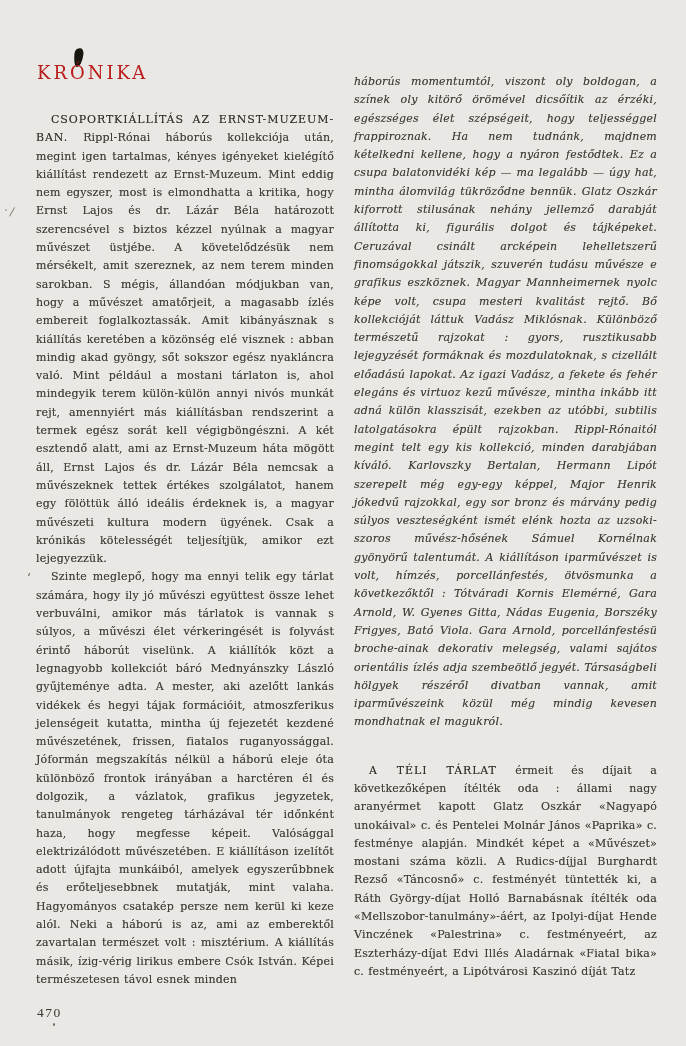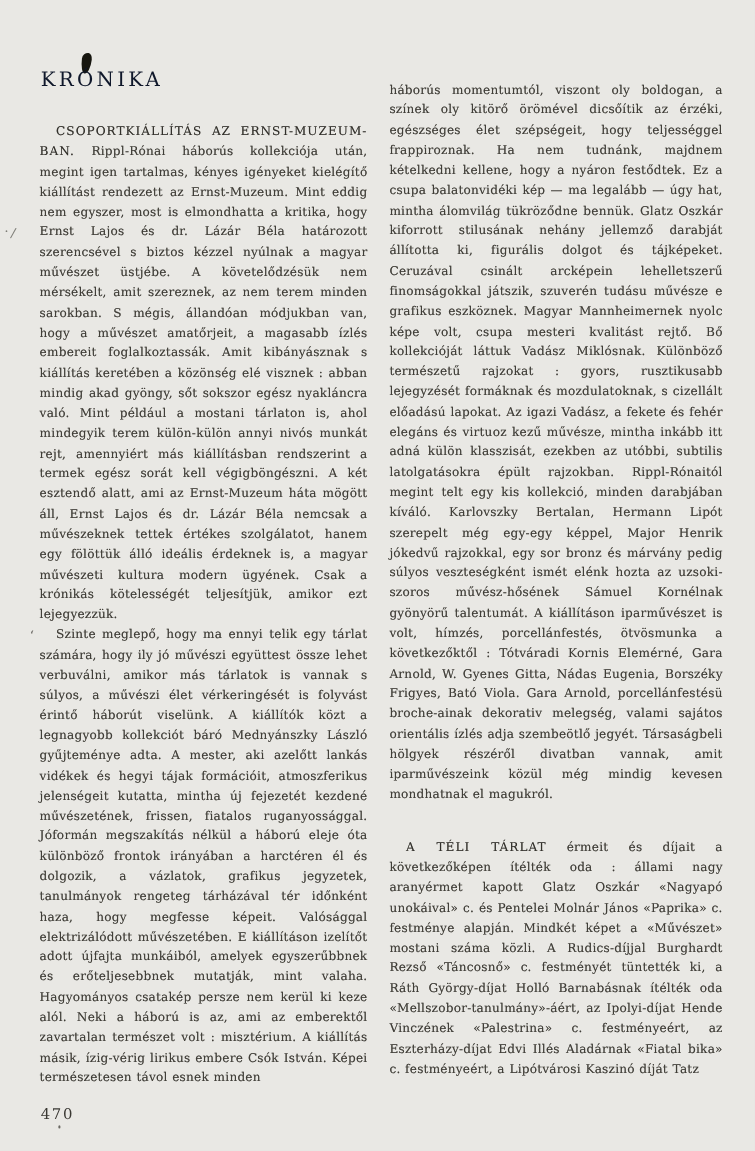--- a/index.html
+++ b/index.html
@@ -15,52 +15,53 @@
     color: #3e3c36;
   }
 
   .title {
     position: absolute;
     left: 37px; top: 62px;
     margin: 0;
     font-size: 18px;
     font-weight: normal;
     letter-spacing: 3px;
-    color: #0f172a;
+    color: #b91c1c;
   }
 
   .col {
     position: absolute;
     width: 298px;
     text-align: justify;
     font-size: 11px;
     line-height: 18.3px;
     letter-spacing: 0.2px;
     word-spacing: 0.5px;
     color: #403e38;
     text-shadow: 0 0 0.4px rgba(62,60,54,0.55);
   }
   .col-left  { left: 36px;  top: 111px;  }
   .col-right { left: 354px; top: 73px; width: 303px; }
 
   .col p { margin: 0; text-indent: 15px; }
-  .col p.no-indent { text-indent: 0; }
+  .col p.no-indent { text-indent: 0; font-style: italic; }
   .col p.gap-before { margin-top: 30px; }
 
   .lead {
     letter-spacing: 0.9px;
     color: #33312c;
   }
 
   .page-number {
     position: absolute;
     left: 37px; top: 1005px;
     font-size: 13.5px;
     letter-spacing: 1.5px;
     color: #3a3833;
+    font-family: Liberation Serif, serif;
   }
 
   
   .ink-blot {
     position: absolute;
     left: 74px; top: 48px;
     width: 9px; height: 19px;
     background: #17160f;
     border-radius: 60% 40% 55% 45% / 30% 30% 70% 70%;
     transform: rotate(7deg);

